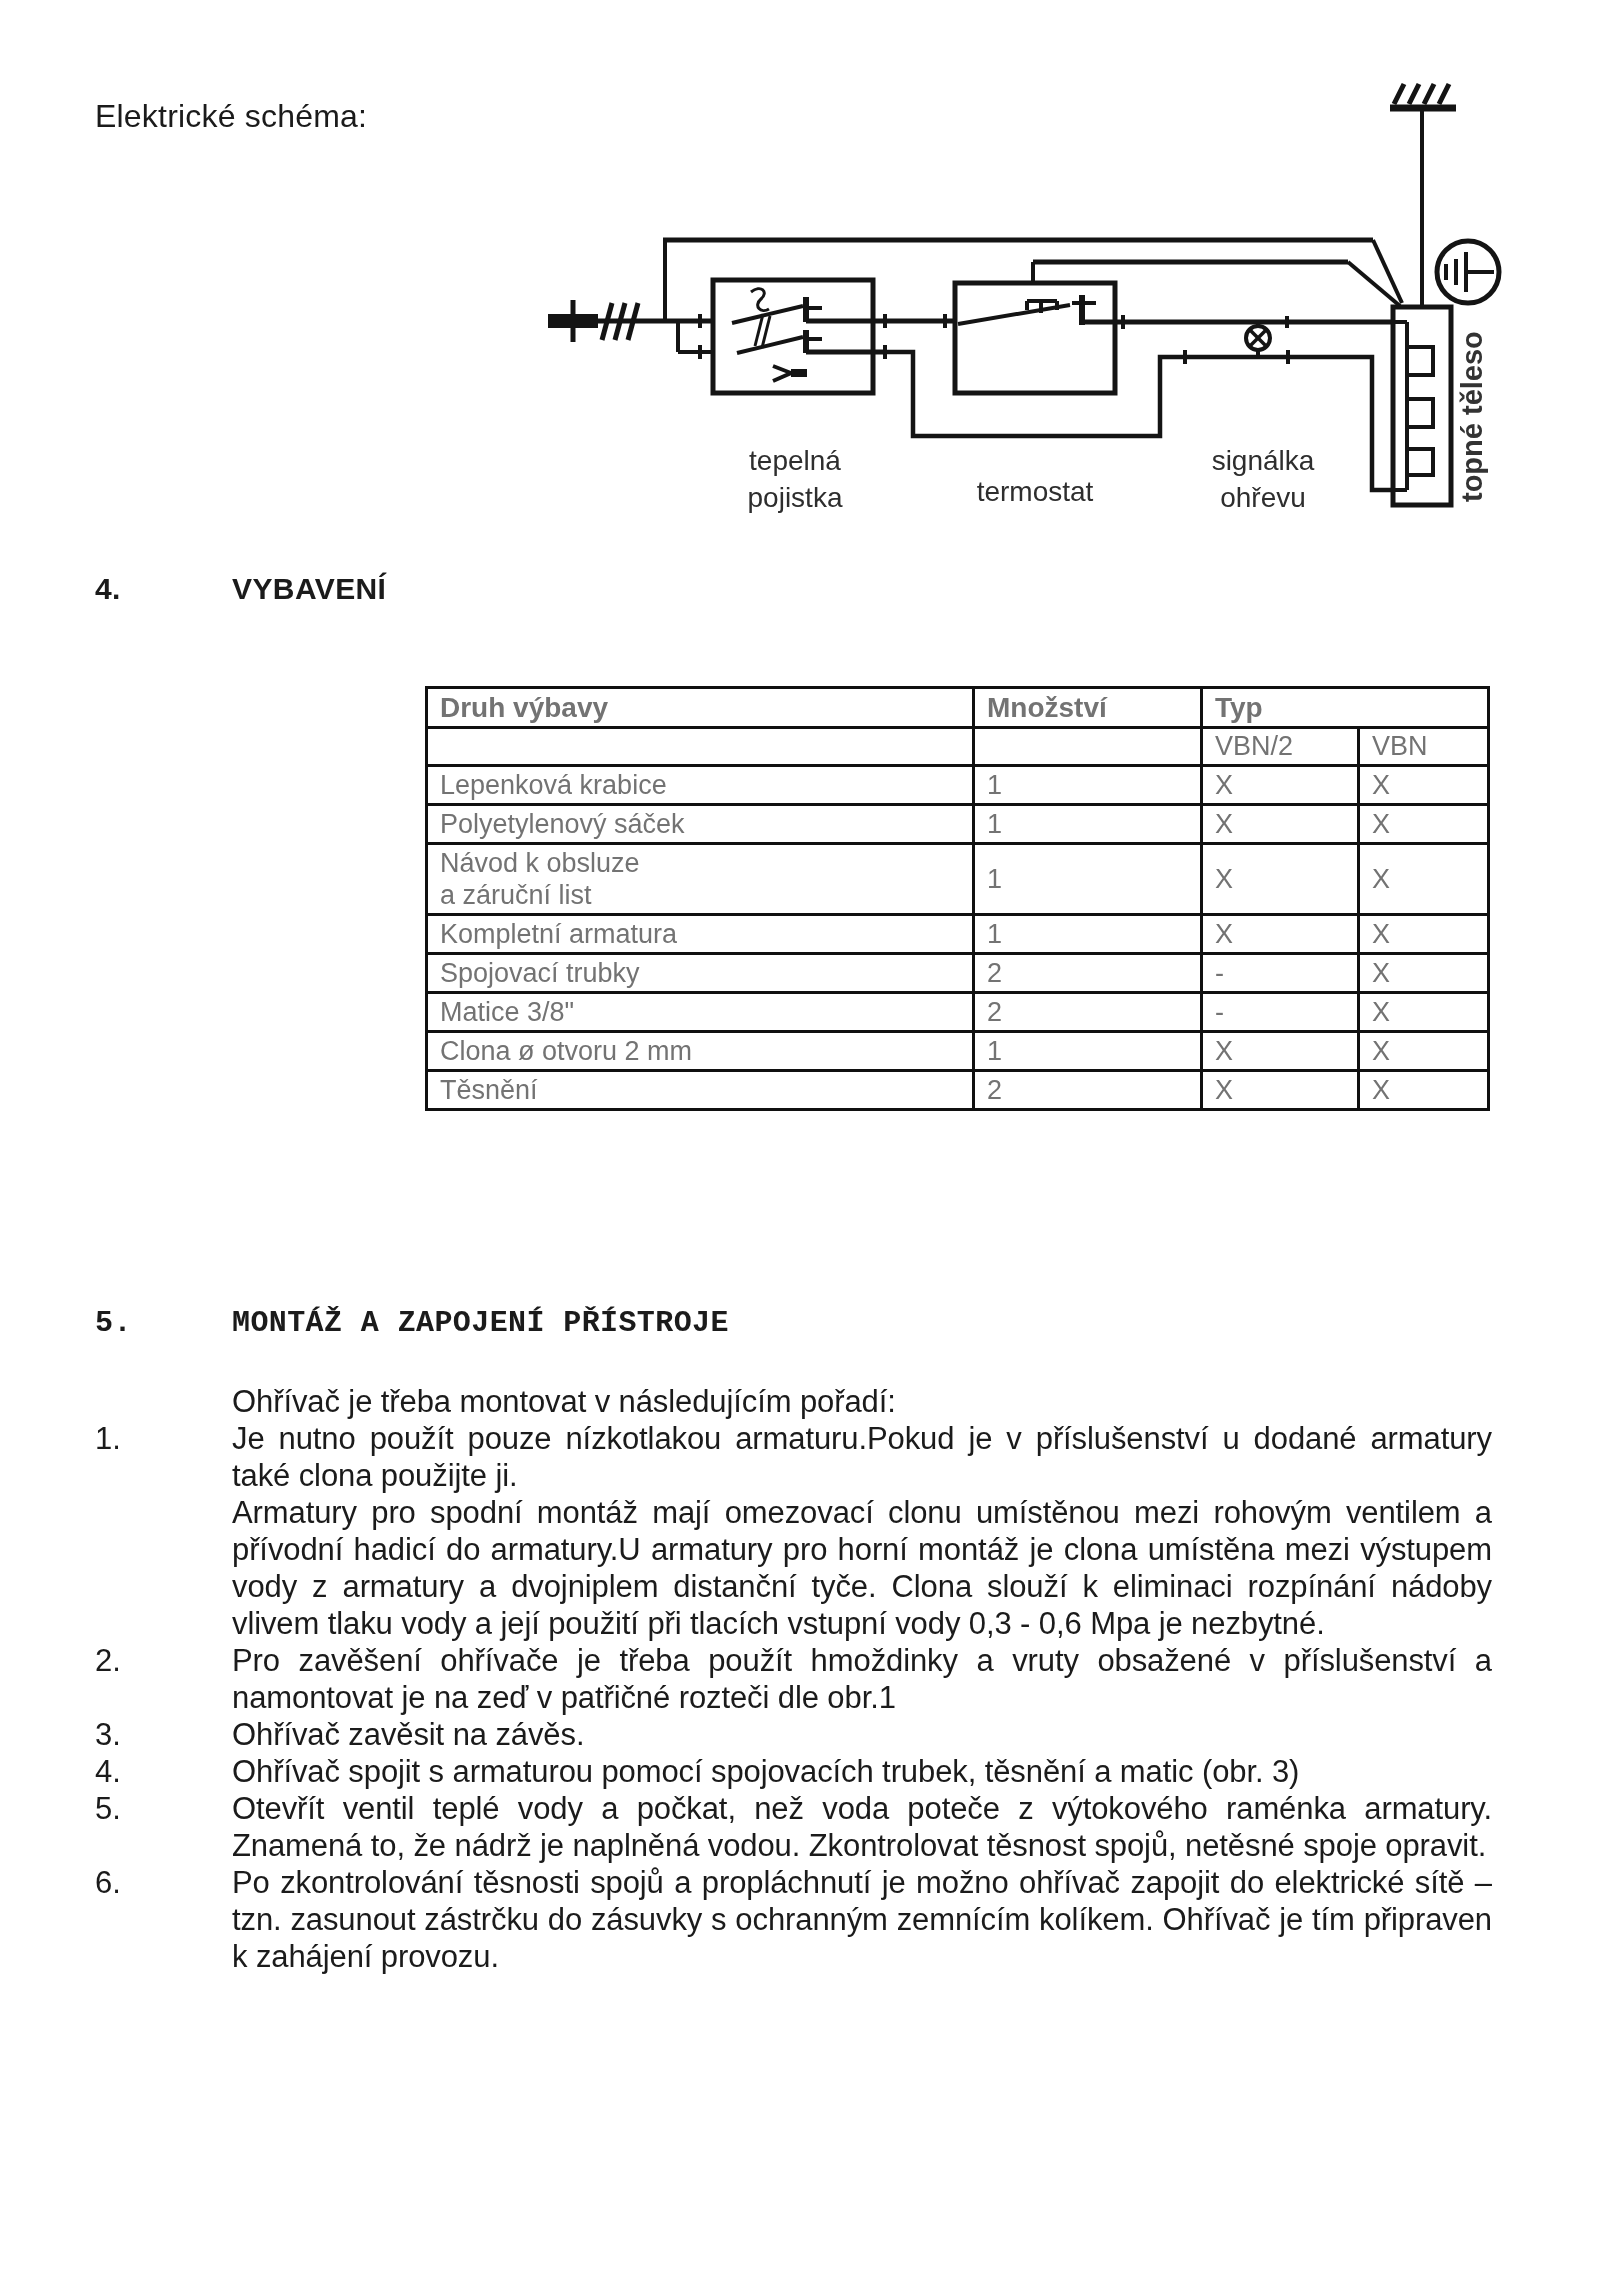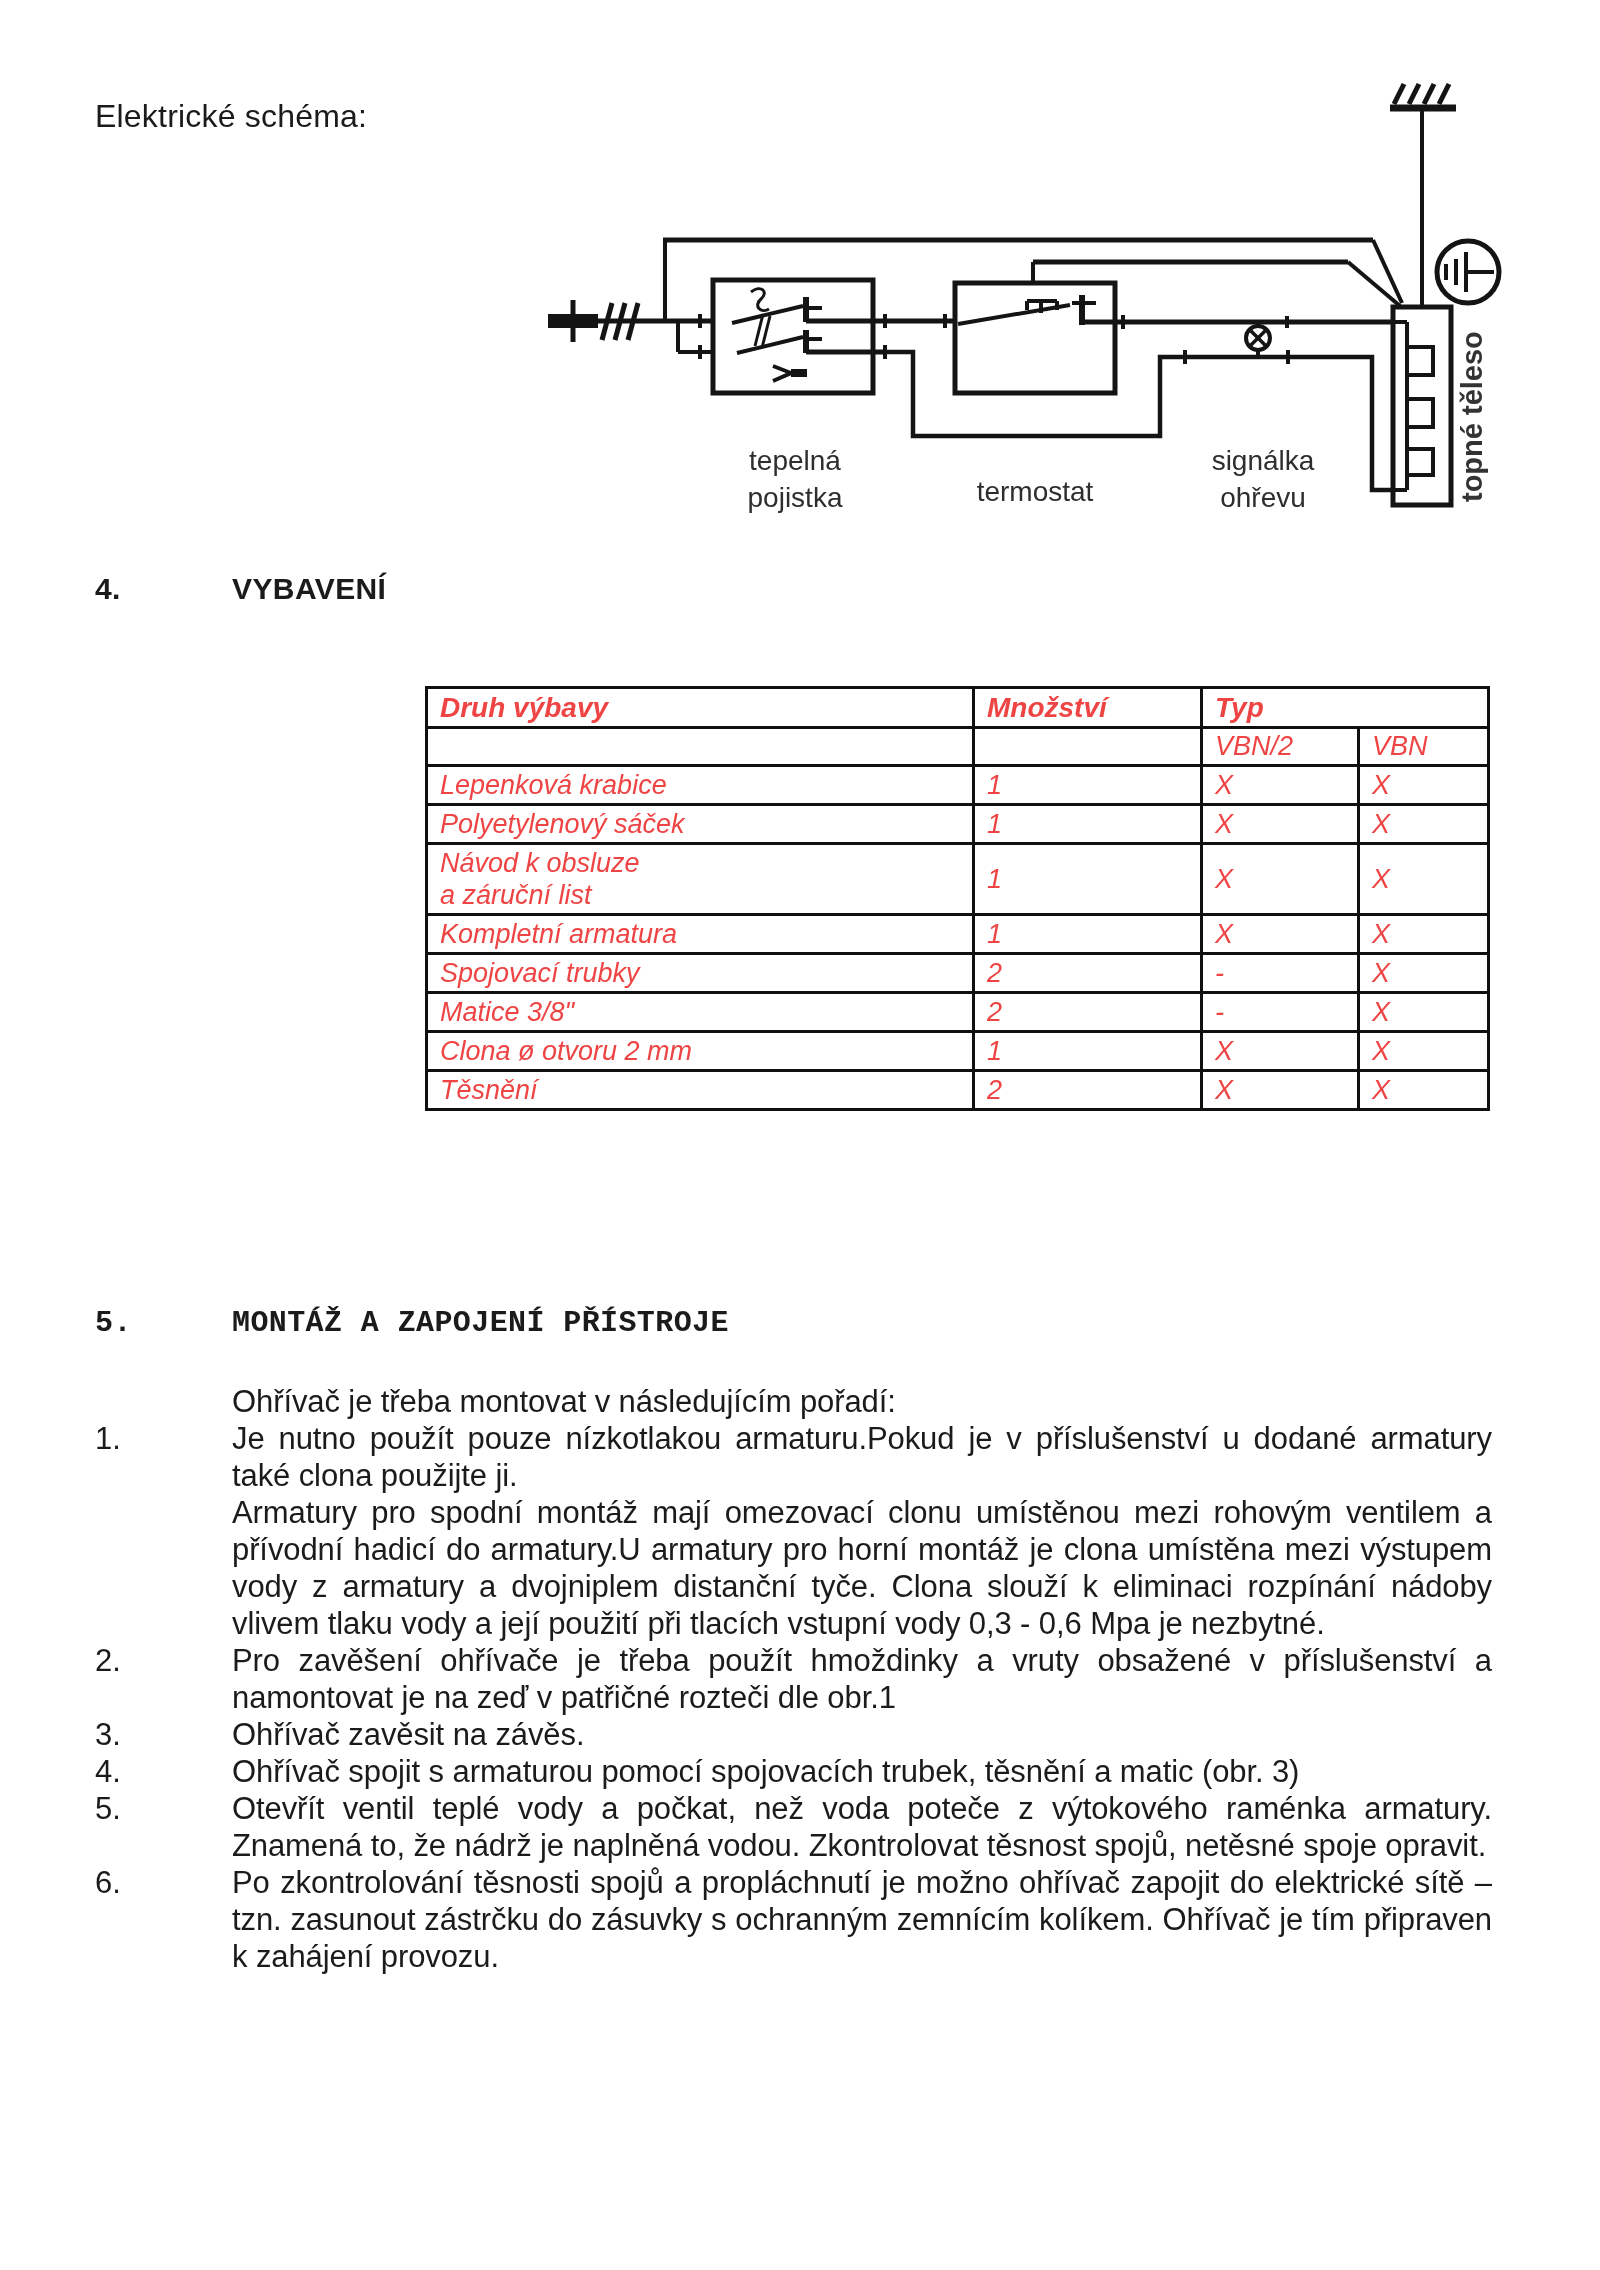--- a/index.html
+++ b/index.html
@@ -10,21 +10,21 @@
   .schema-title{position:absolute;left:95px;top:98px;font-size:32px;letter-spacing:0.2px;}
   svg.schematic{position:absolute;left:0;top:0;}
   .slabel{font-size:28px;fill:#2e2e2e;text-anchor:middle;font-family:"Liberation Sans",sans-serif;}
   .slabel-vert{font-size:29px;fill:#333;font-weight:bold;font-family:"Liberation Sans",sans-serif;}
   .sec-heading{position:absolute;left:95px;font-size:30px;font-weight:bold;letter-spacing:0.4px;}
   .h-num{display:inline-block;width:137px;}
   #sec4{top:572px;}
   #sec5{top:1306px;font-family:Liberation Mono, monospace;}
   table.equip{
     position:absolute;left:425px;top:686px;width:1062px;
-    border-collapse:collapse;font-style:italic;font-size:27px;color:#ef4444;
+    border-collapse:collapse;font-size:27px;color:#737373;
     table-layout:fixed;
   }
   table.equip th,table.equip td{
     border:3px solid #101010;padding:2px 8px 2px 12px;vertical-align:middle;text-align:left;
   }
   table.equip th{font-weight:bold;font-size:28px;}
   tr.hrow{height:40px;} tr.subrow{height:38px;} tr.drow{height:37px;padding-left:6px;} tr.tallrow{height:70px;margin-left:35px;}
   td.name-cell{white-space:pre-line;line-height:32px;}
   .list-block{position:absolute;left:95px;top:1383px;width:1397px;font-size:31px;line-height:37px;letter-spacing:-0.1px;}
   .intro{margin-left:137px;}

